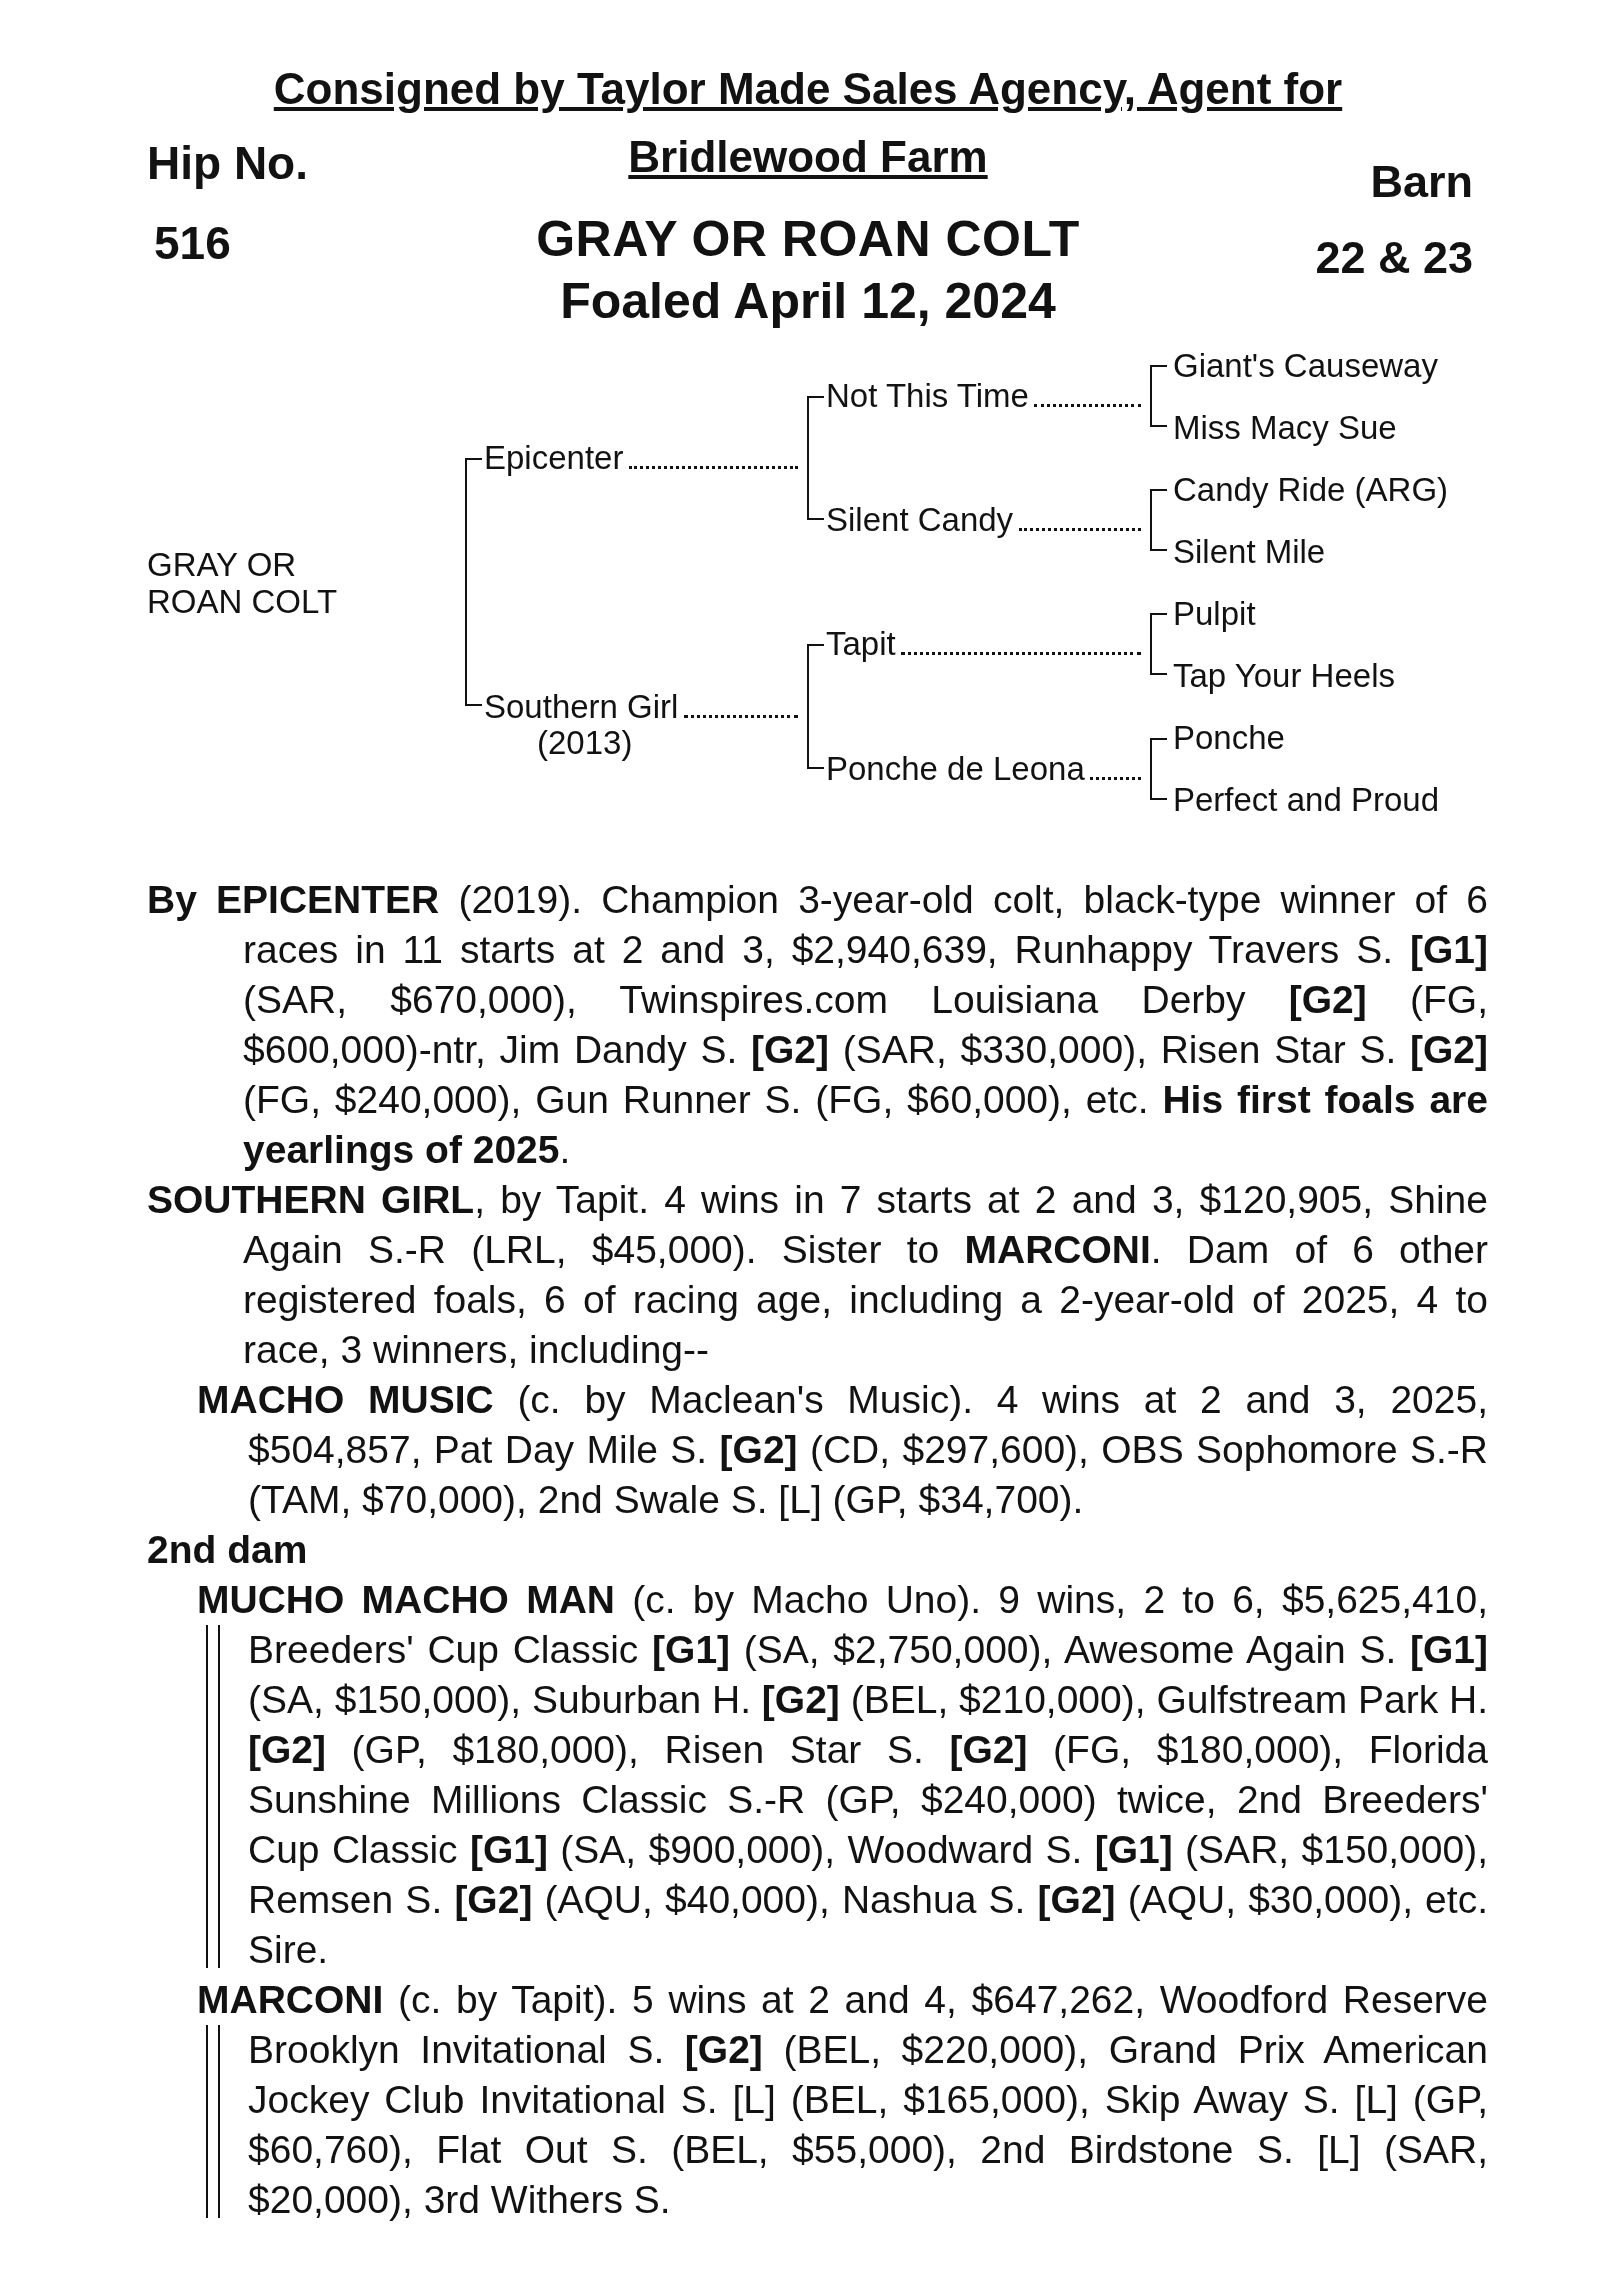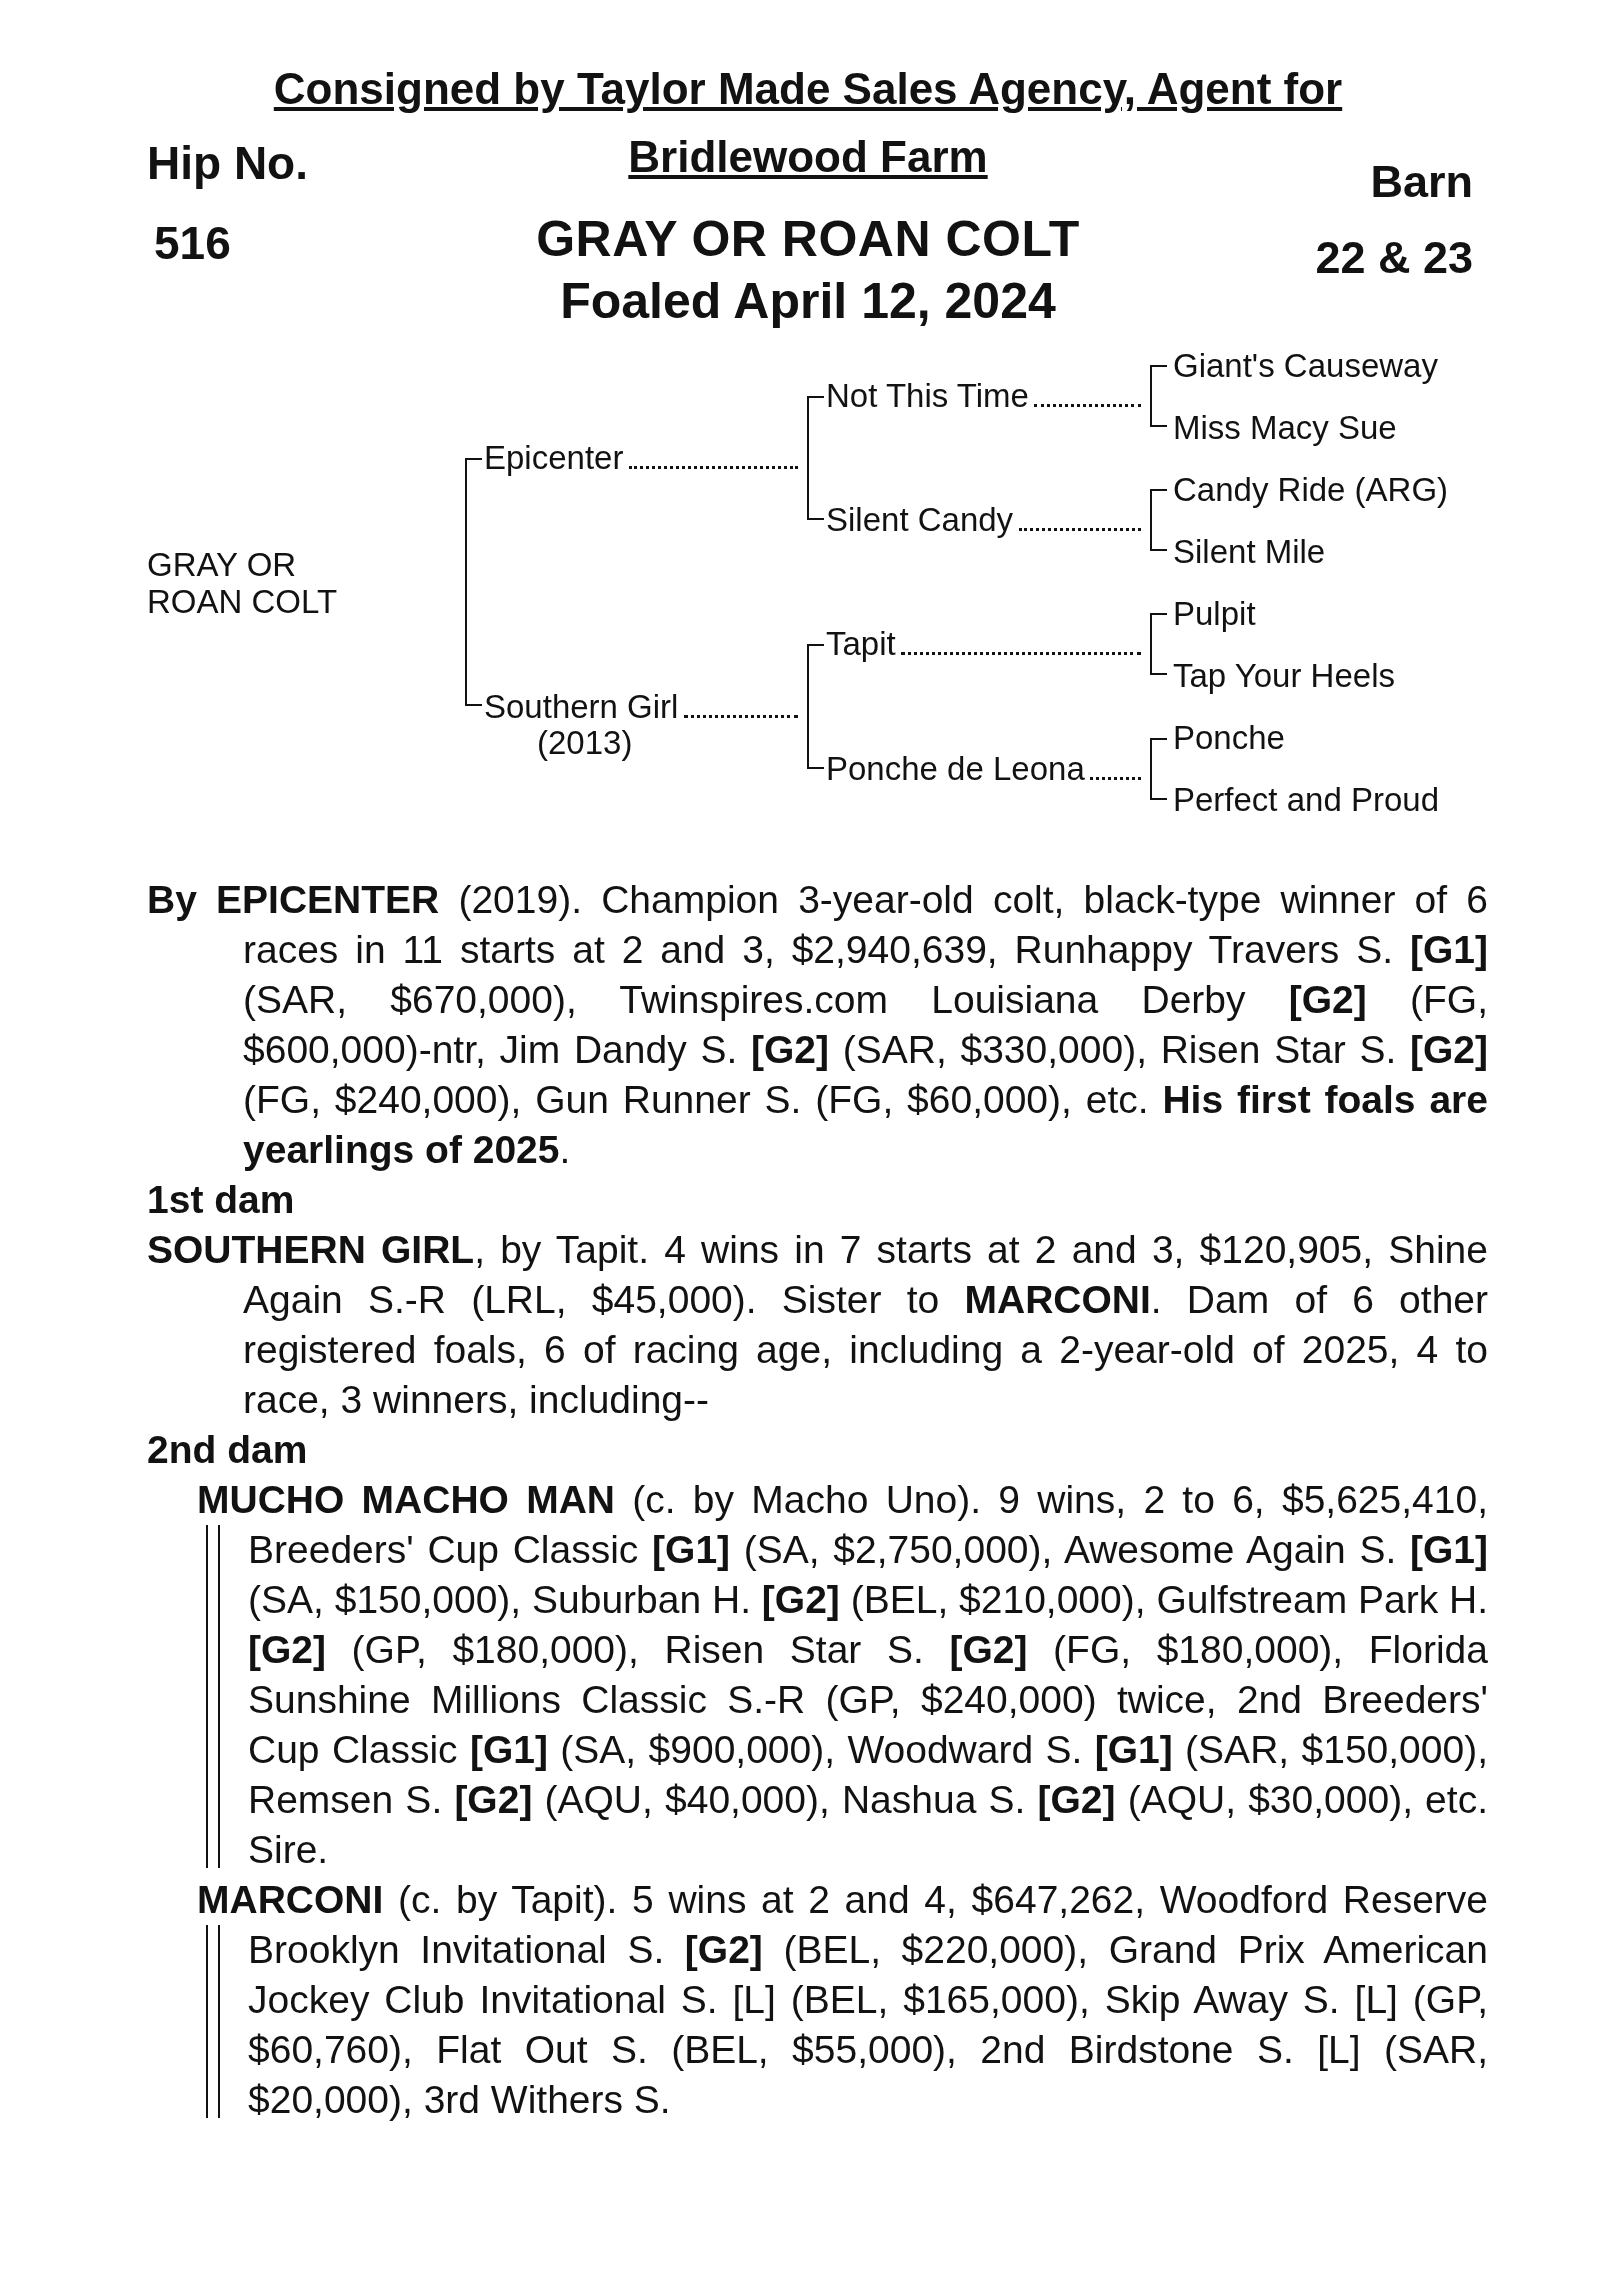--- a/index.html
+++ b/index.html
@@ -118,22 +118,22 @@
     <div class="tnode" style="left:1173px;top:471px">Candy Ride (ARG)</div>
     <div class="tnode" style="left:1173px;top:533px">Silent Mile</div>
     <div class="tnode" style="left:1173px;top:595px">Pulpit</div>
     <div class="tnode" style="left:1173px;top:657px">Tap Your Heels</div>
     <div class="tnode" style="left:1173px;top:719px">Ponche</div>
     <div class="tnode" style="left:1173px;top:781px">Perfect and Proud</div>
   </div>
 
   <div class="cat-body">
     <div class="hang-main"><b>By EPICENTER</b><span> (2019). Champion 3-year-old colt, black-type winner of 6 races in 11 starts at 2 and 3, $2,940,639, Runhappy Travers S. </span><b>[G1]</b><span> (SAR, $670,000), Twinspires.com Louisiana Derby </span><b>[G2]</b><span> (FG, $600,000)-ntr, Jim Dandy S. </span><b>[G2]</b><span> (SAR, $330,000), Risen Star S. </span><b>[G2]</b><span> (FG, $240,000), Gun Runner S. (FG, $60,000), etc. </span><b>His first foals are yearlings of 2025</b><span>.</span></div>
-    <div class="dam-head">1st dam</div>
     <div class="hang-main"><b>SOUTHERN GIRL</b><span>, by Tapit. 4 wins in 7 starts at 2 and 3, $120,905, Shine Again S.-R (LRL, $45,000). Sister to </span><b>MARCONI</b><span>. Dam of 6 other registered foals, 6 of racing age, including a 2-year-old of 2025, 4 to race, 3 winners, including--</span></div>
+    <div class="hang-prog"><b>MACHO MUSIC</b><span> (c. by Maclean's Music). 4 wins at 2 and 3, 2025, $504,857, Pat Day Mile S. </span><b>[G2]</b><span> (CD, $297,600), OBS Sophomore S.-R (TAM, $70,000), 2nd Swale S. [L] (GP, $34,700).</span></div>
     <div class="dam-head">2nd dam</div>
     <div class="hang-prog">
       <span class="cont-rule"></span>
     <b>MUCHO MACHO MAN</b><span> (c. by Macho Uno). 9 wins, 2 to 6, $5,625,410, Breeders' Cup Classic </span><b>[G1]</b><span> (SA, $2,750,000), Awesome Again S. </span><b>[G1]</b><span> (SA, $150,000), Suburban H. </span><b>[G2]</b><span> (BEL, $210,000), Gulfstream Park H. </span><b>[G2]</b><span> (GP, $180,000), Risen Star S. </span><b>[G2]</b><span> (FG, $180,000), Florida Sunshine Millions Classic S.-R (GP, $240,000) twice, 2nd Breeders' Cup Classic </span><b>[G1]</b><span> (SA, $900,000), Woodward S. </span><b>[G1]</b><span> (SAR, $150,000), Remsen S. </span><b>[G2]</b><span> (AQU, $40,000), Nashua S. </span><b>[G2]</b><span> (AQU, $30,000), etc. Sire.</span></div>
     <div class="hang-prog">
       <span class="cont-rule"></span>
     <b>MARCONI</b><span> (c. by Tapit). 5 wins at 2 and 4, $647,262, Woodford Reserve Brooklyn Invitational S. </span><b>[G2]</b><span> (BEL, $220,000), Grand Prix American Jockey Club Invitational S. [L] (BEL, $165,000), Skip Away S. [L] (GP, $60,760), Flat Out S. (BEL, $55,000), 2nd Birdstone S. [L] (SAR, $20,000), 3rd Withers S. </span></div>
 
   </div>
 

